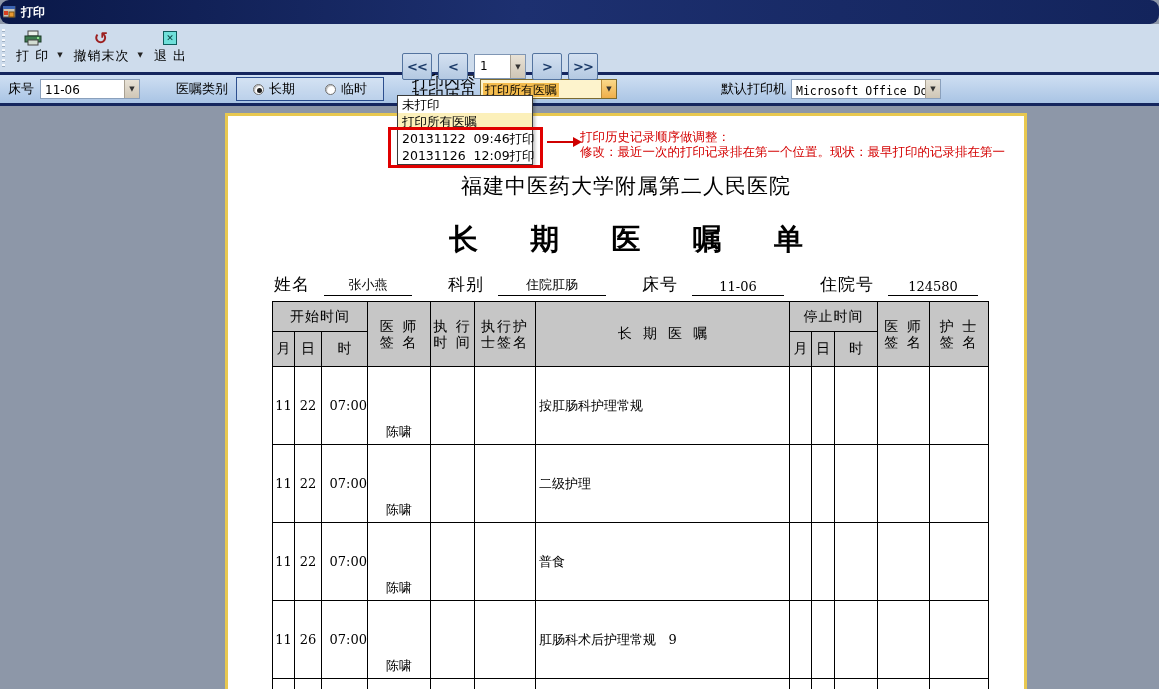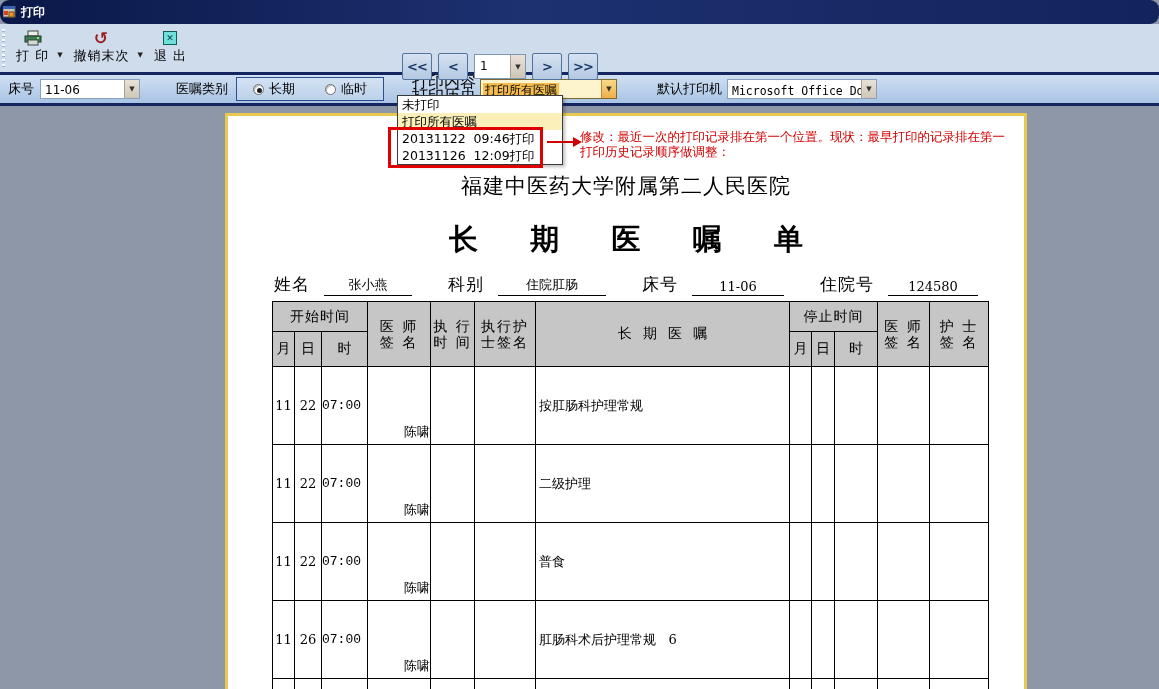--- a/index.html
+++ b/index.html
@@ -51,26 +51,26 @@
   .radio { width:11px; height:11px; border-radius:50%; background:#fff;
     border:1px solid #707070; box-shadow:inset 1px 1px 1px #b8b8b8; position:relative; }
   .radio.sel::after { content:""; position:absolute; left:3px; top:3px; width:5px; height:5px;
     border-radius:50%; background:#1c1c1c; }
   .print-labels { margin-left:28px; font-size:16px; line-height:14px; }
   .combo-history { width:137px; margin-left:4px; background:#fdf3cc; border:1px solid #7a6a30; }
   .combo-history .cval { padding:2px 0 0 2px; }
   .combo-history .hval { background:#f5bd4e; padding:0 2px; }
   .combo-history .combo-arrow { background:linear-gradient(#fbd98a,#efae4a);
     border-left:1px solid #bb8c3c; }
-  .lbl-printer { margin-left:40px; }
+  .lbl-printer { margin-left:104px; }
   .combo-printer { width:150px; margin-left:5px; }
   .combo-printer .cval { font-family:"DejaVu Sans Mono", monospace; font-size:11.5px; padding-top:4px; }
 
   
-  .dd-list { position:absolute; left:397px; top:95px; width:166px; background:#fff;
+  .dd-list { position:absolute; left:397px; top:95px; width:136px; background:#fff;
     border:1px solid #3a3a3a; z-index:5; font-size:12.5px; box-shadow:2px 2px 3px rgba(0,0,0,0.25); }
   .dd-item { height:17px; line-height:17px; padding-left:4px; white-space:pre; color:#000; }
   .dd-item.selected { background:#fcf0ba; }
   .red-rect { position:absolute; left:388px; top:127px; width:155px; height:41px;
     border:3px solid #e00000; z-index:6; pointer-events:none; }
   .red-arrow { position:absolute; left:547px; top:141px; width:26px; height:2px;
     background:#cf0000; z-index:6; }
   .red-arrow::after { content:""; position:absolute; right:-9px; top:-4px;
     border-left:9px solid #cf0000; border-top:5px solid transparent; border-bottom:5px solid transparent; }
   .annotation { position:absolute; left:580px; top:130px; z-index:6; color:#d40000;
@@ -97,22 +97,22 @@
     font-size:13px; }
   table.orders th, table.orders td { border:1px solid #000; overflow:hidden; }
   table.orders th { background:#c6c6c6; font-weight:normal; font-size:14px; }
   .hrow1 th { height:30px; }
   .hrow2 th { height:35px; font-size:13px; }
   th .thl { display:block; line-height:16px; letter-spacing:2px; }
   th.h-span { letter-spacing:1px; }
   th.h-order { font-size:15px; letter-spacing:0.8em; padding-left:0.8em; }
   tbody td { height:39px;margin-left:13px; }
   .c-num { text-align:center; vertical-align:middle; }
-  .c-time { text-align:left; vertical-align:middle;font-family:Liberation Mono, monospace; }
-  .c-doctor { text-align:right; vertical-align:bottom; padding-bottom:3px; }
+  .c-time { text-align:right; vertical-align:middle; }
+  .c-doctor { text-align:center; vertical-align:bottom; padding-bottom:3px; }
   .c-order { vertical-align:top; padding:1px 4px 0 3px; }
   .order-wrap { display:flex; justify-content:space-between; white-space:pre; }
   .order-left span, .order-right span { display:block; line-height:16px; }
   .order-right { font-size:12px; padding-right:4px; }
 </style>
 </head>
 <body>
 
 <div class="app">
 
@@ -342,21 +342,21 @@
   <tr>
     <td class="c-num">11</td>
     <td class="c-num">26</td>
     <td class="c-time">07:00</td>
     <td class="c-doctor">陈啸</td>
     <td></td>
     <td></td>
     <td class="c-order">
       <div class="order-wrap">
         <div class="order-left">
-          <span>肛肠科术后护理常规   6</span><span></span>
+          <span>肛肠科术后护理常规   9</span><span></span>
         </div>
         <div class="order-right">
           <span></span><span></span>
         </div>
       </div>
     </td>
     <td></td>
     <td></td>
     <td></td>
     <td></td>
@@ -397,16 +397,16 @@
 
   <div class="dd-item selected">打印所有医嘱</div>
 
   <div class="dd-item">20131122  09:46打印</div>
 
   <div class="dd-item">20131126  12:09打印</div>
 </div>
   <div class="red-rect"></div>
   <div class="red-arrow"></div>
   <div class="annotation">
+    <div>打印历史记录顺序做调整：</div>
     <div>修改：最近一次的打印记录排在第一个位置。现状：最早打印的记录排在第一</div>
-    <div>打印历史记录顺序做调整：</div>
   </div>
 </div>
 
 </body></html>

